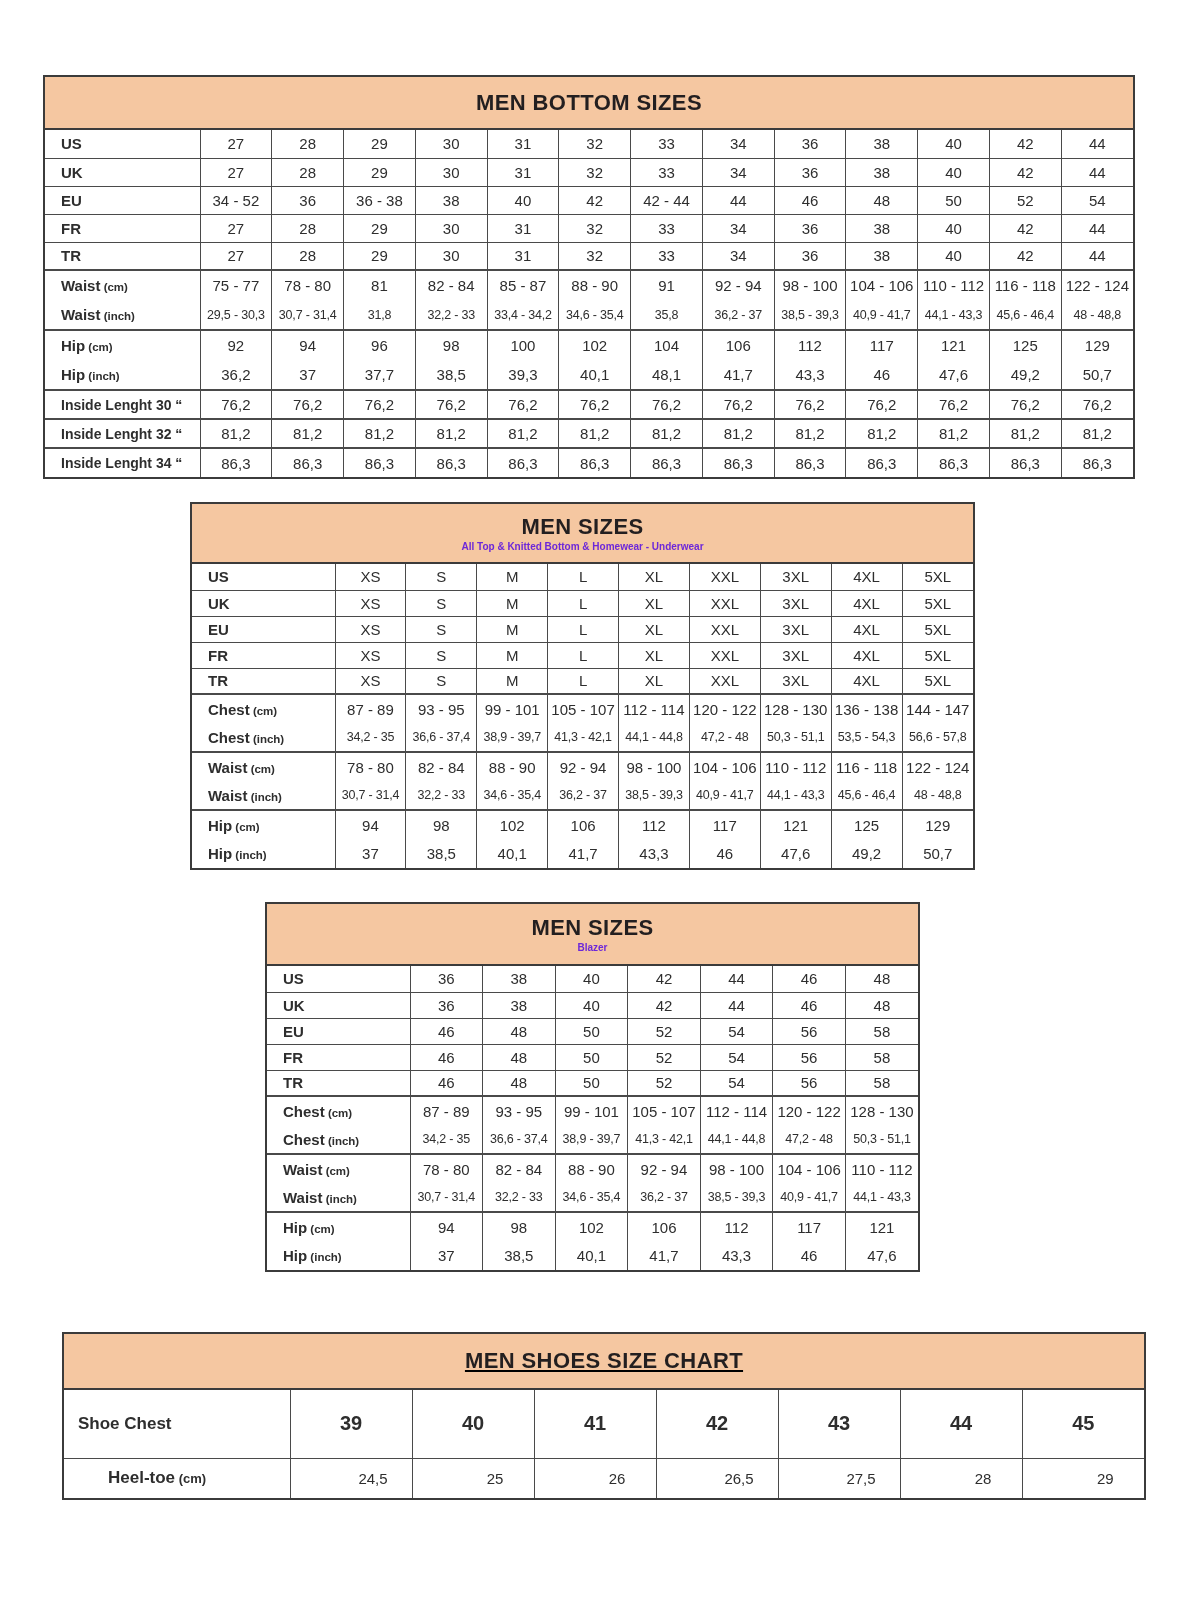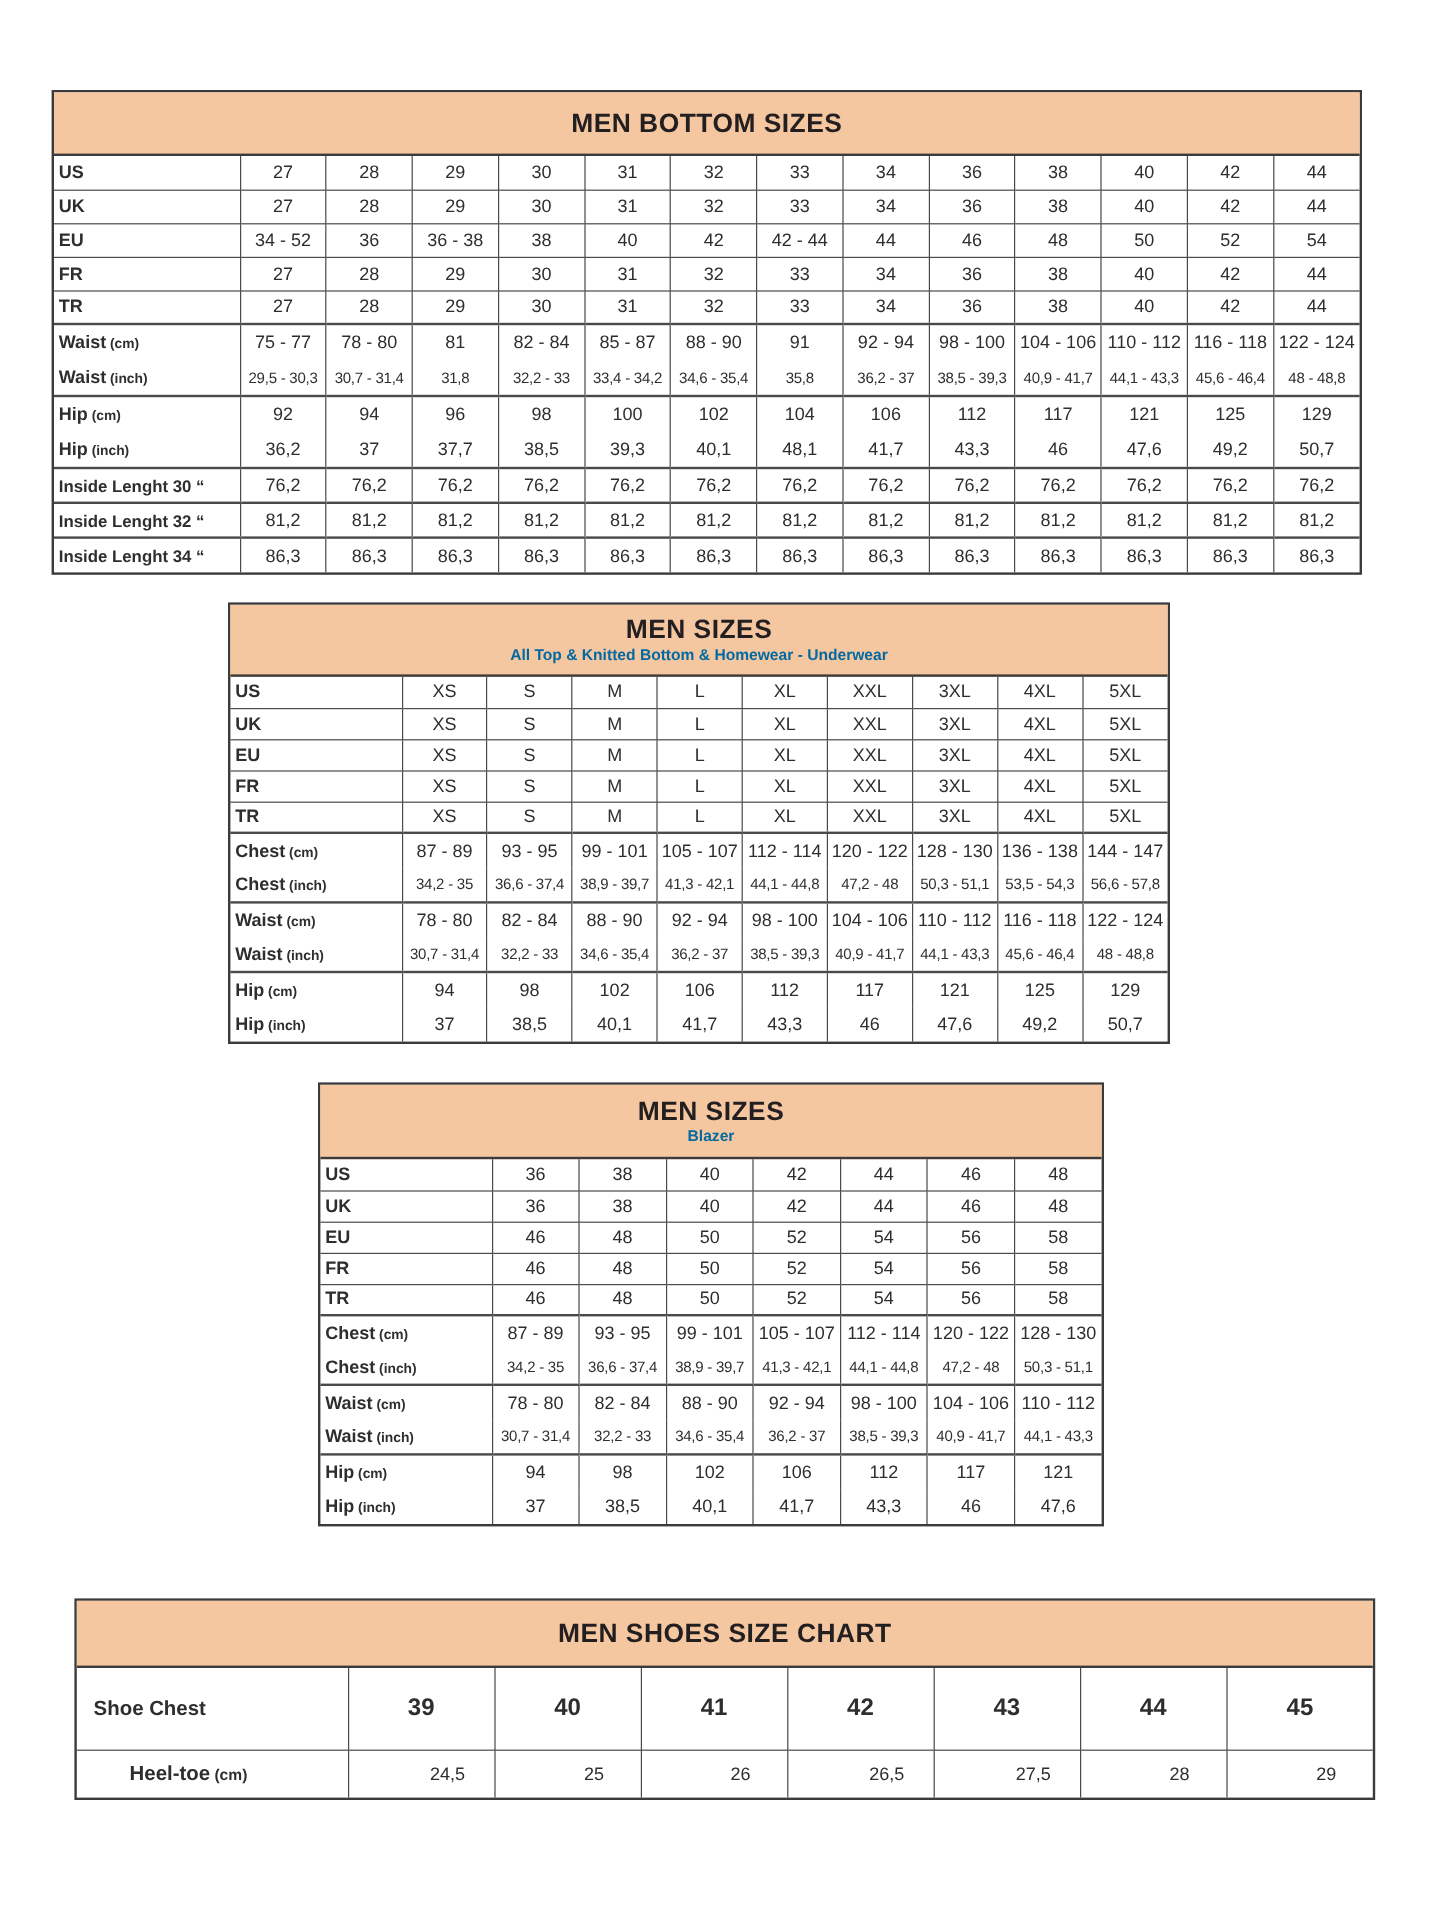--- a/index.html
+++ b/index.html
@@ -19,41 +19,41 @@
     line-height: 1.15;
   }
   .title {
     font-weight: bold;
     font-size: 22px;
     color: #231f20;
     letter-spacing: 0.4px;
   }
   .subtitle {
     font-weight: bold;
-    font-size: 13px;
-    color: #0369a1;
+    font-size: 10px;
+    color: #6d28d9;
     margin-top: 2px;
   }
   table {
     border-collapse: collapse;
     width: 100%;
     table-layout: fixed;
   }
   th, td {
     border: 1px solid #4a4a4a;
     color: #2e2e2e;
     text-align: center;
     vertical-align: middle;
     padding: 0;
     font-size: 15px;
     overflow: hidden;
   }
   th {
     text-align: left;
-    padding-left: 4px;
+    padding-left: 16px;
     font-weight: bold;
     white-space: nowrap;
   }
   th .unit { font-size: 11.5px; font-weight: bold; }
   
   tr > *:first-child { border-left: none; }
   tr > *:last-child  { border-right: none; }
   tbody tr:first-child > * { border-top: none; }
   tbody tr:last-child  > * { border-bottom: none; }
   
@@ -81,21 +81,21 @@
 
   
   .t3 { margin: 0 0 60px 265px; width: 655px; }
   .t3 .hdr { height: 62px; }
   .t3 th { width: 143px; }
   .t3 tr.r-size > * { height: 26px; }
   .t3 tr.r-pair-top > *, .t3 tr.r-pair-bottom > * { height: 29px; }
 
   
   .t4 { margin: 0 0 0 62px; width: 1084px; }
-  .t4 .hdr { height: 56px; }
+  .t4 .hdr { height: 56px; text-decoration: underline; }
   .t4 th { width: 226px; font-size: 17px; padding-left: 14px; }
   .t4 th .unit { font-size: 13px; }
   .t4 tr.r-shoe > * { height: 68px; }
   .t4 tr.r-heel > * { height: 40px; padding-left: 44px; }
 </style>
 </head>
 <body>
 
 <section class="size-table t1">
   <div class="hdr" style="background: rgb(245, 199, 161);">

